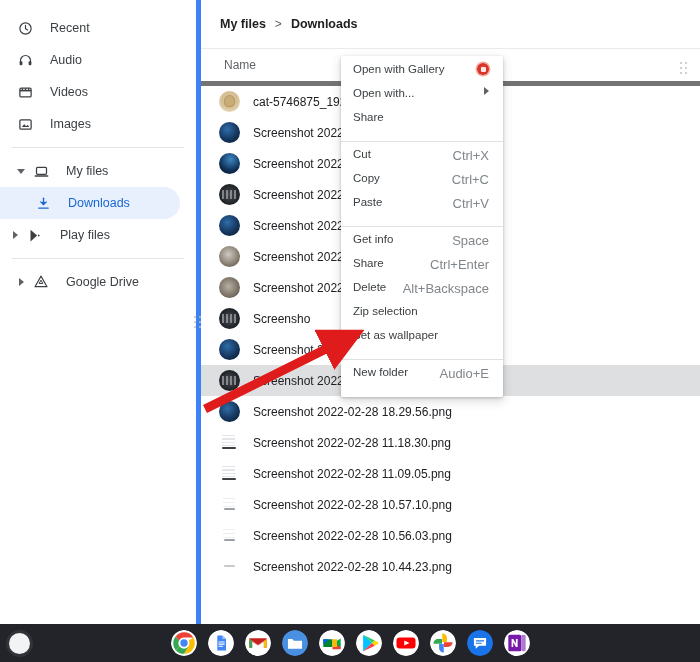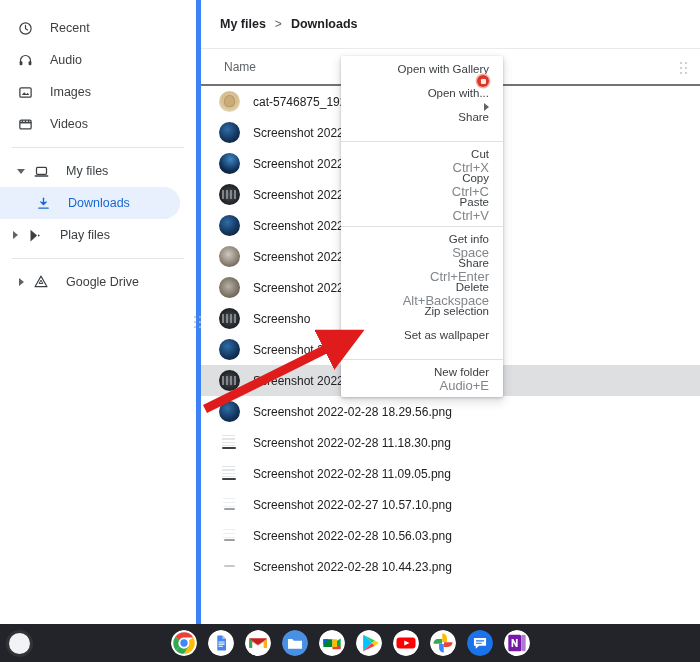--- a/index.html
+++ b/index.html
@@ -64,21 +64,21 @@
     background: #fff;
   }
   #breadcrumb {
     display: flex; align-items: center; height: 48px;
     padding-left: 19px; font-size: 12.5px; font-weight: bold; color: #202124;
   }
   #breadcrumb .crumb { cursor: pointer; }
   #breadcrumb .sep { margin: 0 9px; color: #5f6368; font-weight: normal; font-size: 12px; }
   #list-header {
     display: flex; align-items: center; height: 38px;
-    border-top: 1px solid #e8eaed; border-bottom: 2px solid #737373;
+    border-top: 1px solid #e8eaed; border-bottom: 5px solid #737373;
     padding-left: 23px; font-size: 12px; color: #5f6368;
     position: relative;
   }
   #col-handle { position: absolute; right: 12px; top: 13px; }
   .file-row {
     display: flex; align-items: center; height: 31px;
     padding-left: 18px; font-size: 12px; color: #202124;
     cursor: pointer;
   }
   .file-row.selected { background: #dedfe1; }
@@ -114,25 +114,24 @@
   
   #ctx-menu {
     position: absolute; left: 341px; top: 56px; width: 162px;
     background: #fff;
     box-shadow: 0 1px 3px rgba(60,64,67,.30), 0 4px 10px 1px rgba(60,64,67,.16);
     border-radius: 2px;
     padding: 7px 0 7px 0;
     z-index: 40;
   }
   .mi {
-    display: flex; align-items: flex-end;
+    display: flex; align-items: flex-start;
     height: 24px; padding: 0 14px 0 12px;
     font-size: 11.5px; color: #3c4043; cursor: pointer;
     position: relative;
-    flex-direction: column;
   }
   .mi .mlabel { flex: 1 1 auto; white-space: nowrap; }
   .mi .maccel { color: #80868b; font-size: 13px; white-space: nowrap; }
   .m-sep { height: 1px; background: #e0e0e0; margin: 6px 0; }
   .gallery-dot {
     width: 12px; height: 12px; border-radius: 50%;
     background: radial-gradient(circle at 50% 50%, #e8503a 0%, #d93025 60%, #b5271c 100%);
     box-shadow: 0 0 0 1.5px #f4b0a4;
     position: relative;
   }
@@ -200,36 +199,36 @@
           <rect x="2.6" y="13" width="4.4" height="6.4" rx="1.6" fill="#3c4043" stroke="none"></rect>
           <rect x="17" y="13" width="4.4" height="6.4" rx="1.6" fill="#3c4043" stroke="none"></rect>
         </svg>
       </span>
       <span class="lbl">Audio</span>
     </div>
 
     <div class="nav-item">
       <span class="ico">
         <svg width="15" height="15" viewBox="0 0 24 24" fill="none" stroke="#3c4043" stroke-width="2">
-          <rect x="3" y="4.5" width="18" height="15" rx="2"></rect>
-          <path d="M6 16l4-4.4 3 3.2 2.4-2.6L18 16z" fill="#3c4043" stroke="none"></path>
-        </svg>
-      </span>
-      <span class="lbl">Images</span>
-    </div>
-
-    <div class="nav-item">
-      <span class="ico">
-        <svg width="15" height="15" viewBox="0 0 24 24" fill="none" stroke="#3c4043" stroke-width="2">
           <rect x="3" y="5" width="18" height="14" rx="2"></rect>
           <path d="M3 9h18" stroke-width="2.6"></path>
           <path d="M7 5v3M12 5v3M17 5v3" stroke-width="2"></path>
         </svg>
       </span>
       <span class="lbl">Videos</span>
+    </div>
+
+    <div class="nav-item">
+      <span class="ico">
+        <svg width="15" height="15" viewBox="0 0 24 24" fill="none" stroke="#3c4043" stroke-width="2">
+          <rect x="3" y="4.5" width="18" height="15" rx="2"></rect>
+          <path d="M6 16l4-4.4 3 3.2 2.4-2.6L18 16z" fill="#3c4043" stroke="none"></path>
+        </svg>
+      </span>
+      <span class="lbl">Images</span>
     </div>
 
     <div class="nav-sep"></div>
 
     <div class="nav-item" style="padding-left:26px">
       <span class="tri down">
           <i></i>
         </span>
       <span class="ico">
         <svg width="15" height="15" viewBox="0 0 24 24" fill="none" stroke="#3c4043" stroke-width="2">
@@ -363,21 +362,21 @@
         <div class="file-row">
           <span class="thumb t-doc"></span>
           <span class="fname">Screenshot 2022-02-28 11.18.30.png</span>
         </div>
         <div class="file-row">
           <span class="thumb t-doc"></span>
           <span class="fname">Screenshot 2022-02-28 11.09.05.png</span>
         </div>
         <div class="file-row">
           <span class="thumb t-doc2"></span>
-          <span class="fname">Screenshot 2022-02-27 10.57.10.png</span>
+          <span class="fname">Screenshot 2022-02-28 10.57.10.png</span>
         </div>
         <div class="file-row">
           <span class="thumb t-doc2"></span>
           <span class="fname">Screenshot 2022-02-28 10.56.03.png</span>
         </div>
         <div class="file-row">
           <span class="thumb t-plain"></span>
           <span class="fname">Screenshot 2022-02-28 10.44.23.png</span>
         </div>
       </div>

